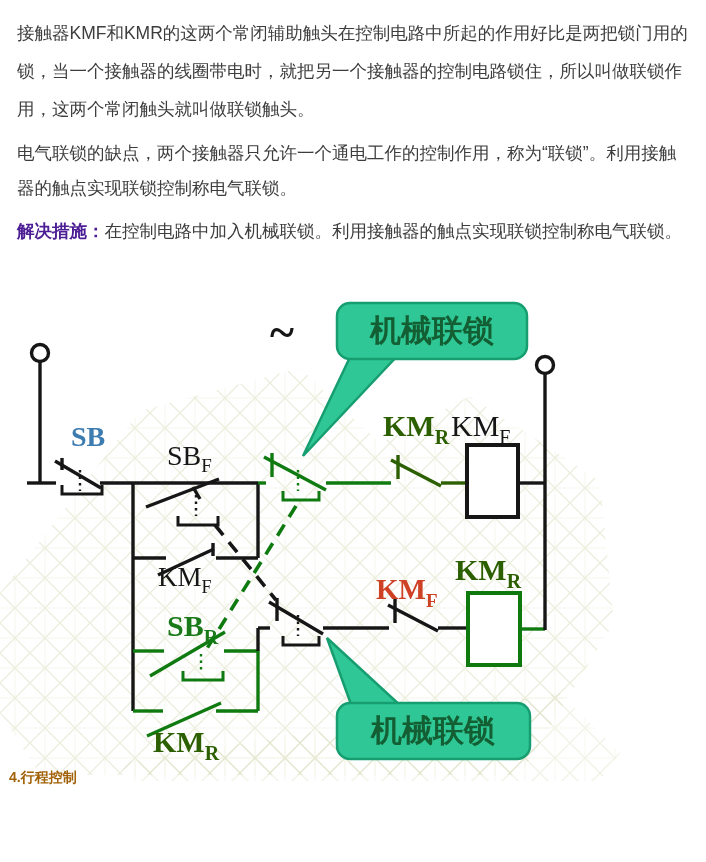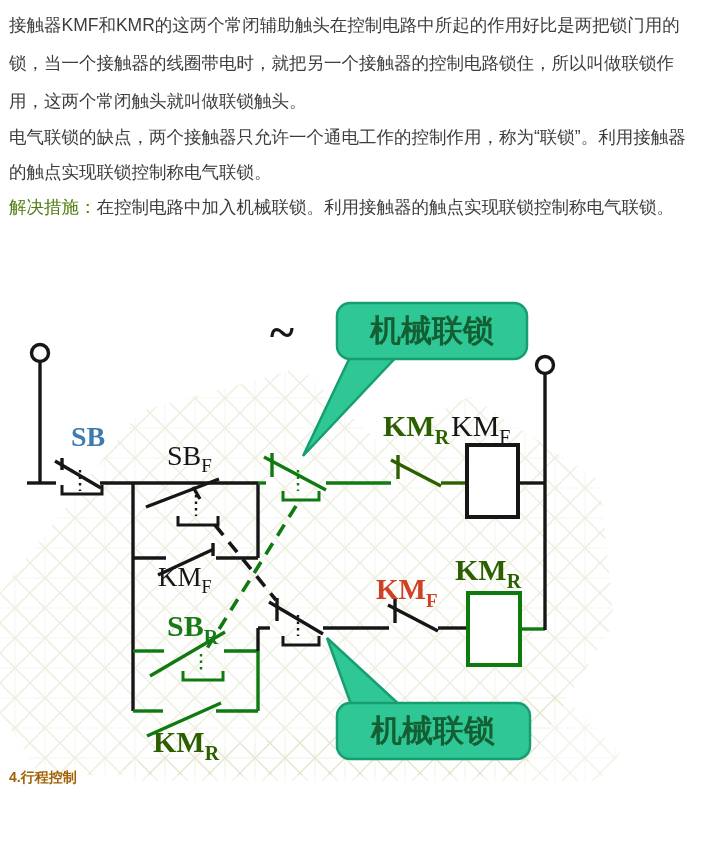--- a/index.html
+++ b/index.html
@@ -4,26 +4,26 @@
 <style>
   html,body{margin:0;padding:0;background:#ffffff;}
   .page{
     position:relative;width:706px;height:862px;background:#ffffff;
     font-family:"Liberation Sans",sans-serif;overflow:hidden;
   }
   .text-block{
     position:absolute;top:6px;left:9px;width:690px;color:#3d3d3d;
     font-size:17.5px;
   }
-  .text-block p{margin:0;}
+  .text-block p{margin:8px;}
   .p1{line-height:38px;}
   .p2{line-height:35px;margin-top:9px;}
   .p3{line-height:35px;}
   .p4{line-height:35px;margin-top:18px;}
-  .bold{font-weight:normal;color:#4d7c0f;}
+  .bold{font-weight:bold;color:#4c1d95;}
   .diagram{position:absolute;top:293px;left:0;width:706px;height:490px;}
   .heading{
     position:absolute;top:769px;left:9px;font-size:14px;font-weight:bold;
     color:#a16207;
   }
   svg text{font-family:"Liberation Serif",serif;}
   .callout-text{font-family:"Liberation Sans",sans-serif;font-weight:bold;}
 </style>
 </head>
 <body>

